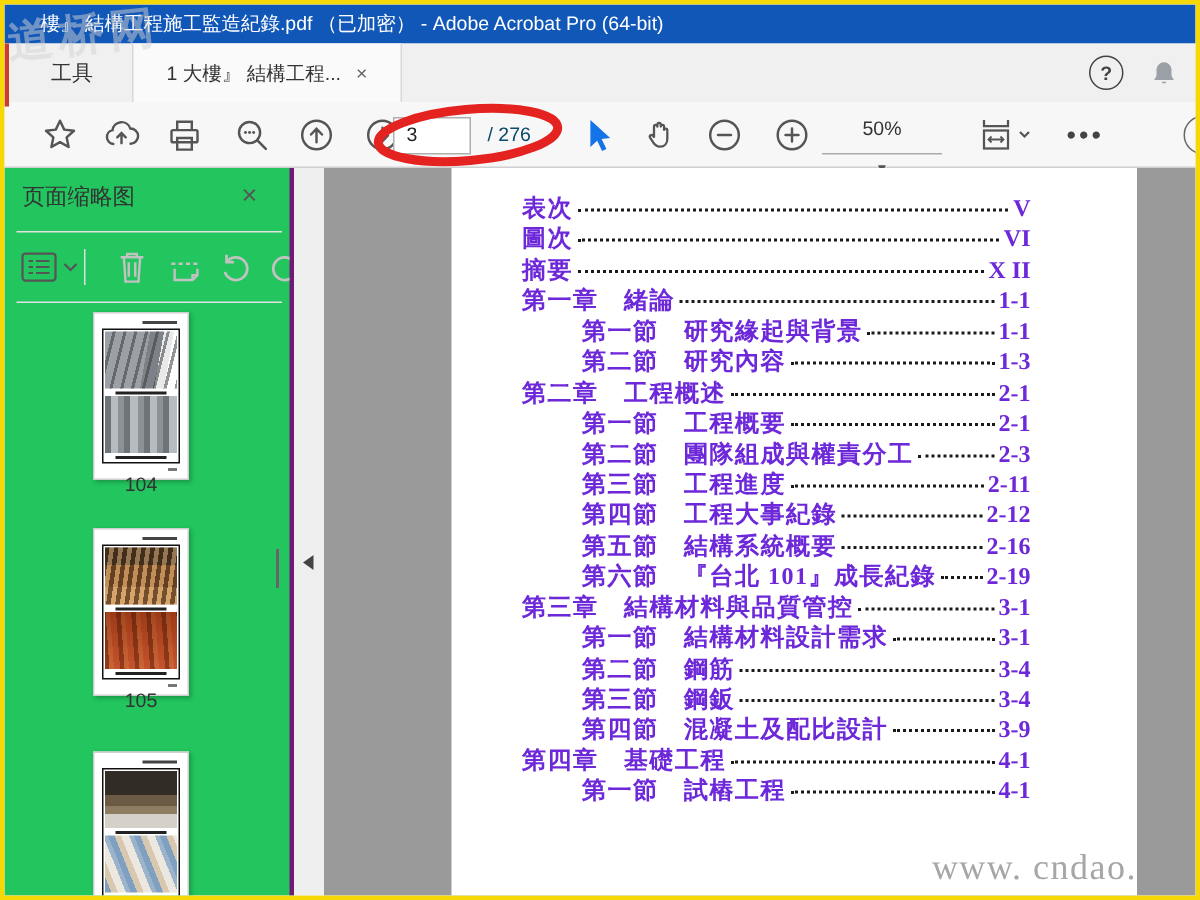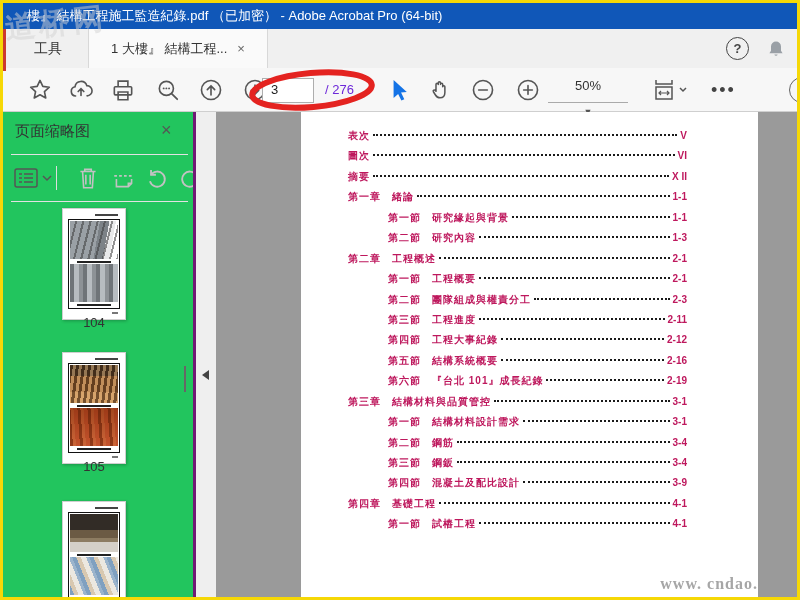--- a/index.html
+++ b/index.html
@@ -31,21 +31,21 @@
                border-radius:50%;display:flex;align-items:center;justify-content:center;
                font-size:13px;color:#444;font-weight:bold;}
   .bell{position:absolute;left:761px;top:8px;width:24px;height:24px;}
 
   
   .toolbar{position:absolute;left:0;top:65px;width:794px;height:44px;background:#f7f7f7;
            border-bottom:1px solid #cfcfcf;}
   .tbi{position:absolute;top:9px;width:26px;height:26px;}
   .page-field{position:absolute;left:259px;top:10px;width:52px;height:25px;background:#fff;
               border:1px solid #aeaeae;font-size:13px;color:#222;padding:3px 0 0 8px;}
-  .page-total{position:absolute;left:322px;top:14px;font-size:13px;color:#6d28d9;}
+  .page-total{position:absolute;left:322px;top:14px;font-size:13px;color:#0c4a6e;}
   .zoom-ctrl{position:absolute;left:545px;top:10px;width:80px;height:25px;font-size:13px;color:#333;
              display:flex;align-items:center;gap:14px;border-bottom:1px solid #aaa;padding:0 4px;flex-direction:column;}
   .caret{font-size:9px;color:#555;}
   .dots3{position:absolute;left:708px;top:12px;font-size:18px;color:#444;letter-spacing:2px;}
   .partial-icon{position:absolute;left:786px;top:9px;width:26px;height:26px;border:1.6px solid #666;
                 border-radius:50%;}
   .red-oval{position:absolute;left:243px;top:0px;width:132px;height:45px;z-index:40;pointer-events:none;}
 
   
   .panel{position:absolute;left:0;top:109px;width:193px;height:485px;background:#22c55e;
@@ -83,29 +83,29 @@
 
   
   .gutter{position:absolute;left:193px;top:109px;width:20px;height:485px;background:#efefef;}
   .gutter-tri{position:absolute;left:6px;top:258px;width:0;height:0;
               border-top:5px solid transparent;border-bottom:5px solid transparent;
               border-right:7px solid #444;}
 
   
   .docpane{position:absolute;left:213px;top:109px;width:581px;height:485px;background:var(--doc-bg);}
   .page{position:absolute;left:85px;top:0;width:457px;height:485px;background:#fff;overflow:hidden;}
-  .toc{padding:17px 71px 0 47px;font-family:Liberation Sans, sans-serif;font-size:10px;
-       font-weight:600;color:#be185d;}
+  .toc{padding:17px 71px 0 47px;font-family:Liberation Serif, serif;font-size:16px;
+       font-weight:600;color:#6d28d9;}
   .toc-line{display:flex;align-items:baseline;height:20.45px;white-space:nowrap;}
   .toc-line.ind{padding-left:40px;}
   .tt{flex:0 0 auto;letter-spacing:1px;}
   .dots{flex:1 1 auto;border-bottom:2px dotted #1a1a1a;margin:0 3px;transform:translateY(-3px);}
   .pg{flex:0 0 auto;}
   .page-watermark{position:absolute;right:0;bottom:4px;font-family:"Liberation Serif",serif;
-                  font-size:16px;color:#a6a6a6;letter-spacing:1px;white-space:nowrap;font-weight:bold;}
+                  font-size:24px;color:#a6a6a6;letter-spacing:1px;white-space:nowrap;}
 
   svg{display:block;}
 </style>
 </head>
 <body>
 
 <div class="frame">
 
   <div class="titlebar">
     <span>樓』 結構工程施工監造紀錄.pdf （已加密） - Adobe Acrobat Pro (64-bit)</span>

